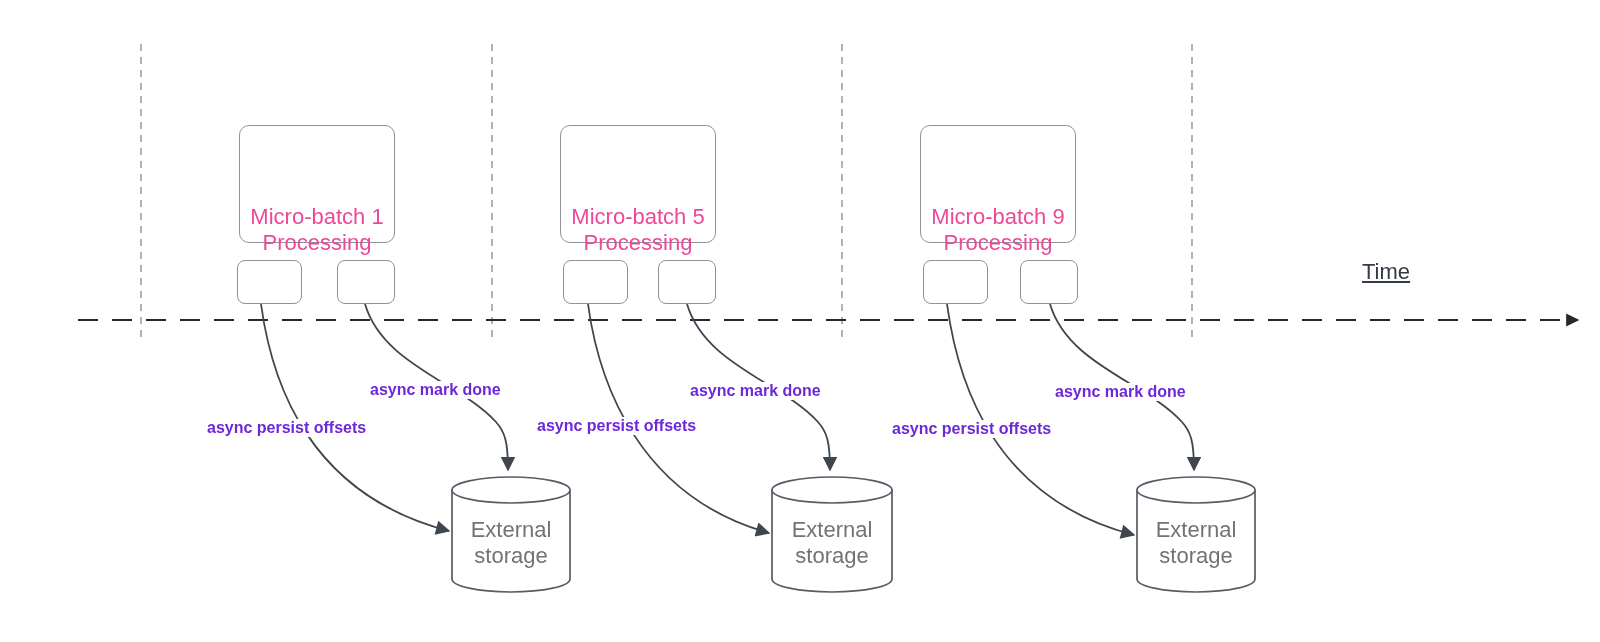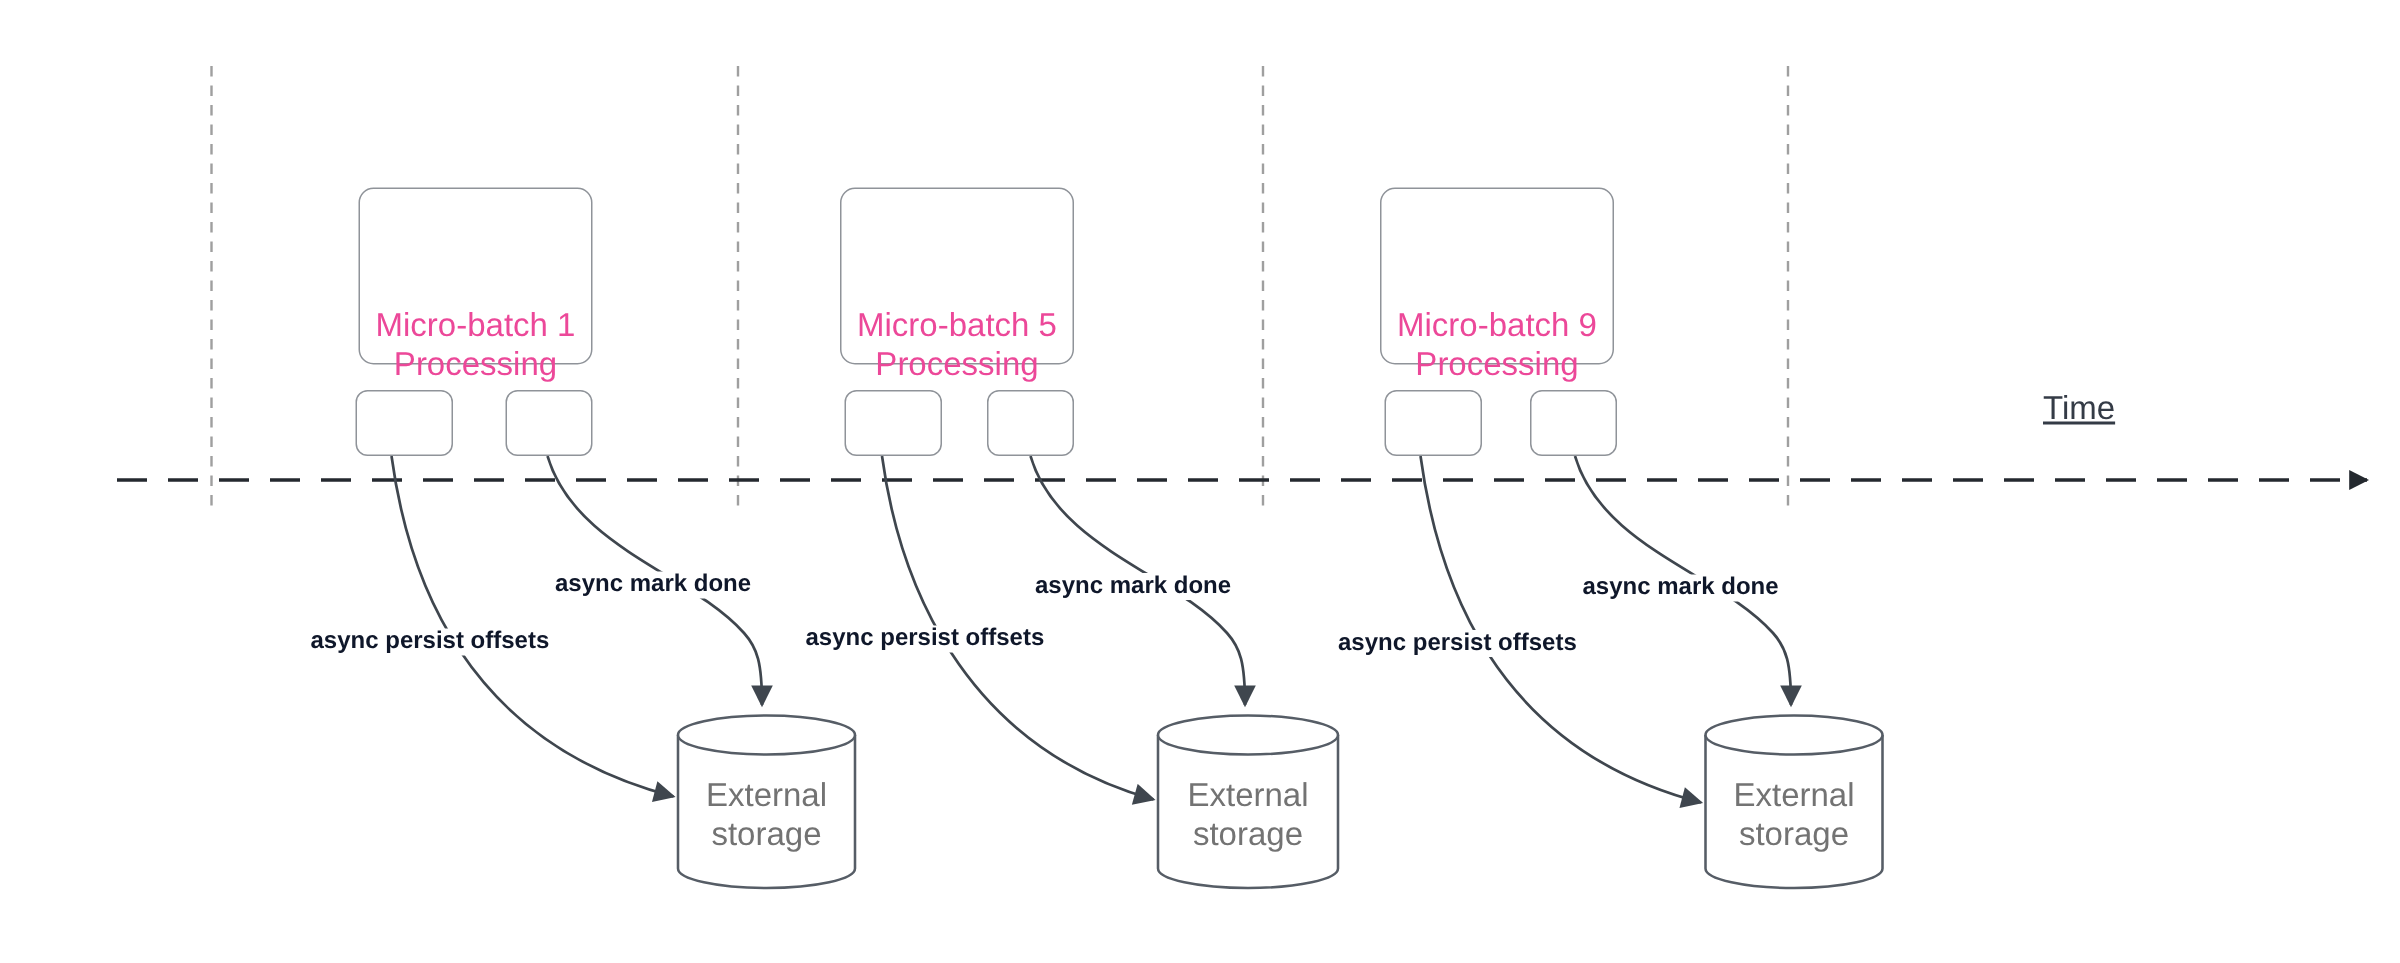--- a/index.html
+++ b/index.html
@@ -50,21 +50,21 @@
     border-radius: 8px;
     background: #ffffff;
   }
   .mini-a { width: 65px; }
   .mini-b { width: 58px; }
   
   .async-label {
     position: absolute;
     font-size: 16px;
     font-weight: bold;
-    color: #0f172a;
+    color: #6d28d9;
     background: #ffffff;
     padding: 0 2px;
     white-space: nowrap;
     z-index: 5;
   }
   
   .storage-text {
     position: absolute;
     top: 517px;
     width: 120px;

